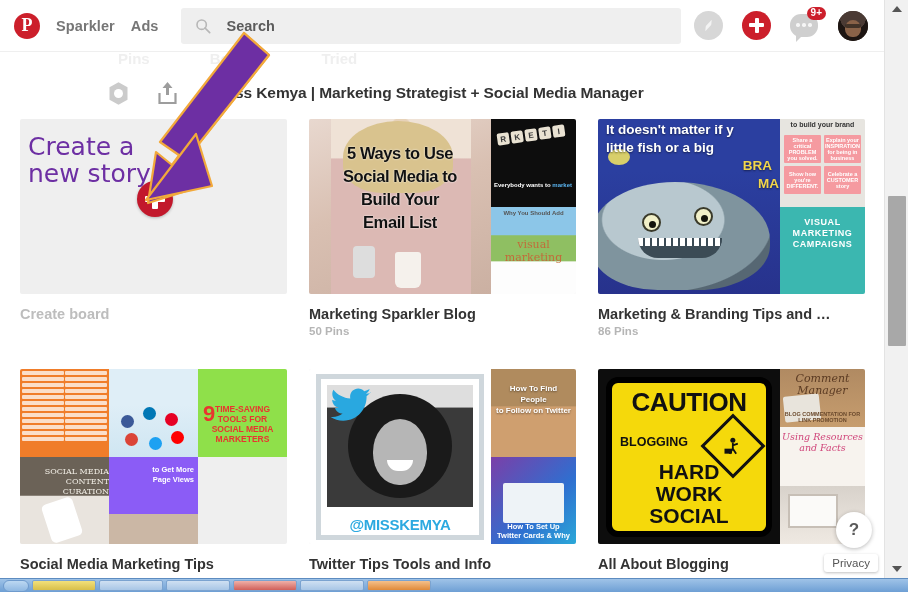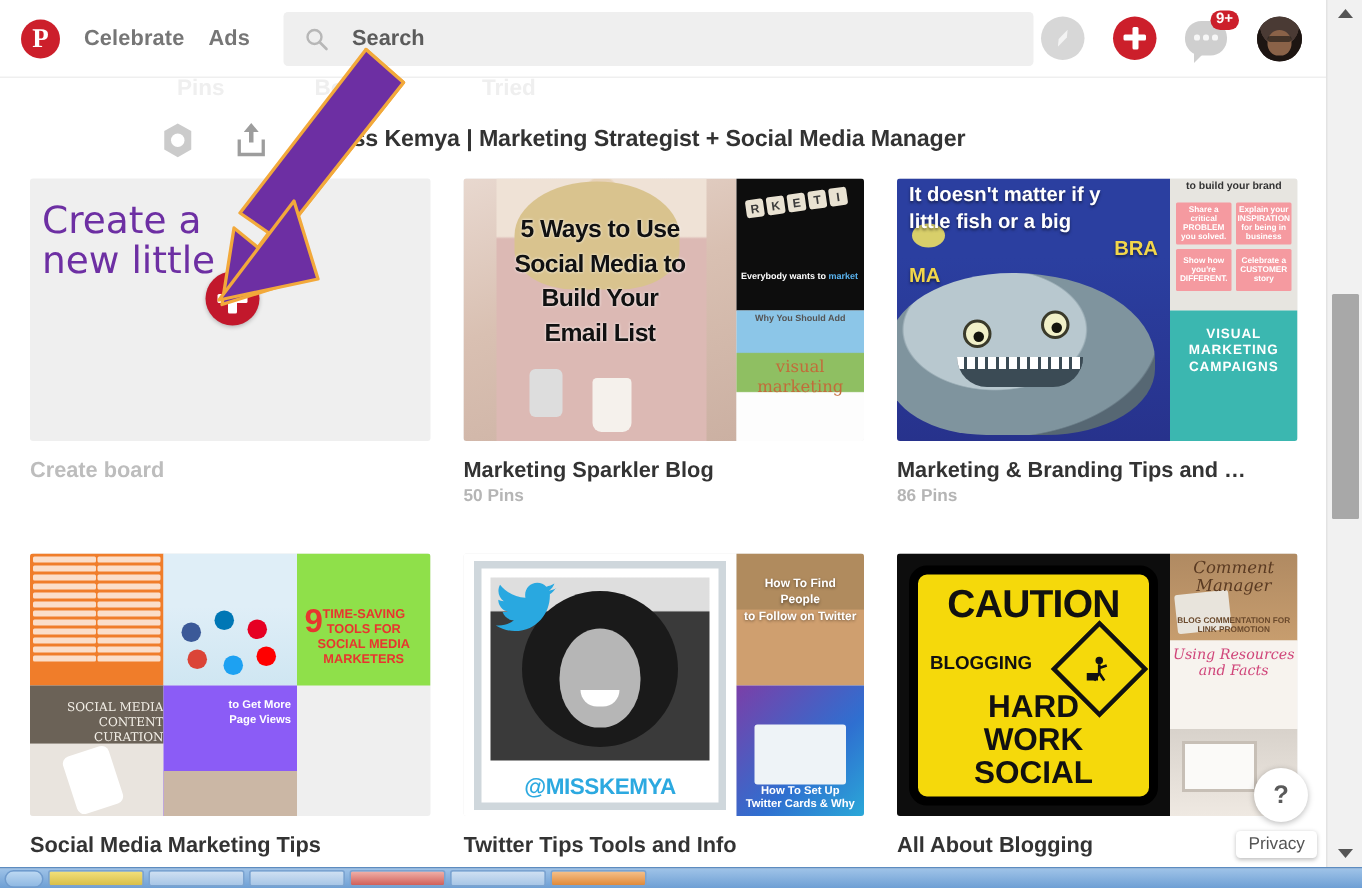--- a/index.html
+++ b/index.html
@@ -281,21 +281,21 @@
   .tb-item { width: 64px; height: 11px; background: linear-gradient(180deg,#cfe0f2 0,#a8c6e6 100%); border: 1px solid #7ba3d0; border-radius: 2px; }
   .tb-start { width: 26px; height: 12px; border-radius: 6px; background: linear-gradient(180deg,#bcd8f2 0,#8fb8e2 100%); border: 1px solid #6f9bcd; }
 </style>
 </head>
 <body>
 
 <div id="app">
 
   <div class="topnav">
     <div class="pin-logo">P</div>
-    <div class="nav-link">Celebrate</div>
+    <div class="nav-link">Sparkler</div>
     <div class="nav-link">Ads</div>
 
     <div class="searchbar">
       <svg class="search-ic" viewBox="0 0 24 24">
         <circle cx="10" cy="10" r="7" fill="none" stroke="#8a8a8a" stroke-width="2.4"></circle>
         <line x1="15" y1="15" x2="22" y2="22" stroke="#8a8a8a" stroke-width="2.6" stroke-linecap="round"></line>
       </svg>
       <span class="search-ph">Search</span>
     </div>
 
@@ -348,21 +348,21 @@
   </div>
 
   <div class="grid">
 
     <div class="row r1">
 
       <div class="board">
         <div class="board-cover create-cover">
           <div class="create-text">
             <div>Create a</div>
-            <div>new little</div>
+            <div>new story</div>
           </div>
           <div class="create-plus">
               <div class="plus-glyph"></div>
             </div>
         </div>
         <div class="board-title muted">Create board</div>
       </div>
 
       <div class="board">
         <div class="board-cover">
@@ -410,21 +410,21 @@
               </div>
             <div class="eye e2">
                 <div class="pupil"></div>
               </div>
             <div class="mouth">
                 <div class="teeth"></div>
               </div>
             <div class="ctext t" style="top:2px">It doesn't matter if y</div>
             <div class="ctext t" style="top:20px">little fish or a big</div>
             <div class="ctext t" style="top:38px;text-align:right;padding-right:8px"><b>BRA</b></div>
-            <div class="ctext t" style="top:56px;text-align:left;padding-right:14px"><b>MA</b></div>
+            <div class="ctext t" style="top:56px;text-align:right;padding-right:1px"><b>MA</b></div>
           </div>
           <div class="cv-side">
             <div class="b2s1">
               <div class="hd">to build your brand</div>
               <div class="cards">
                 <div>Share a critical PROBLEM you solved.</div>
                 <div>Explain your INSPIRATION for being in business</div>
                 <div>Show how you're DIFFERENT.</div>
                 <div>Celebrate a CUSTOMER story</div>
               </div>

